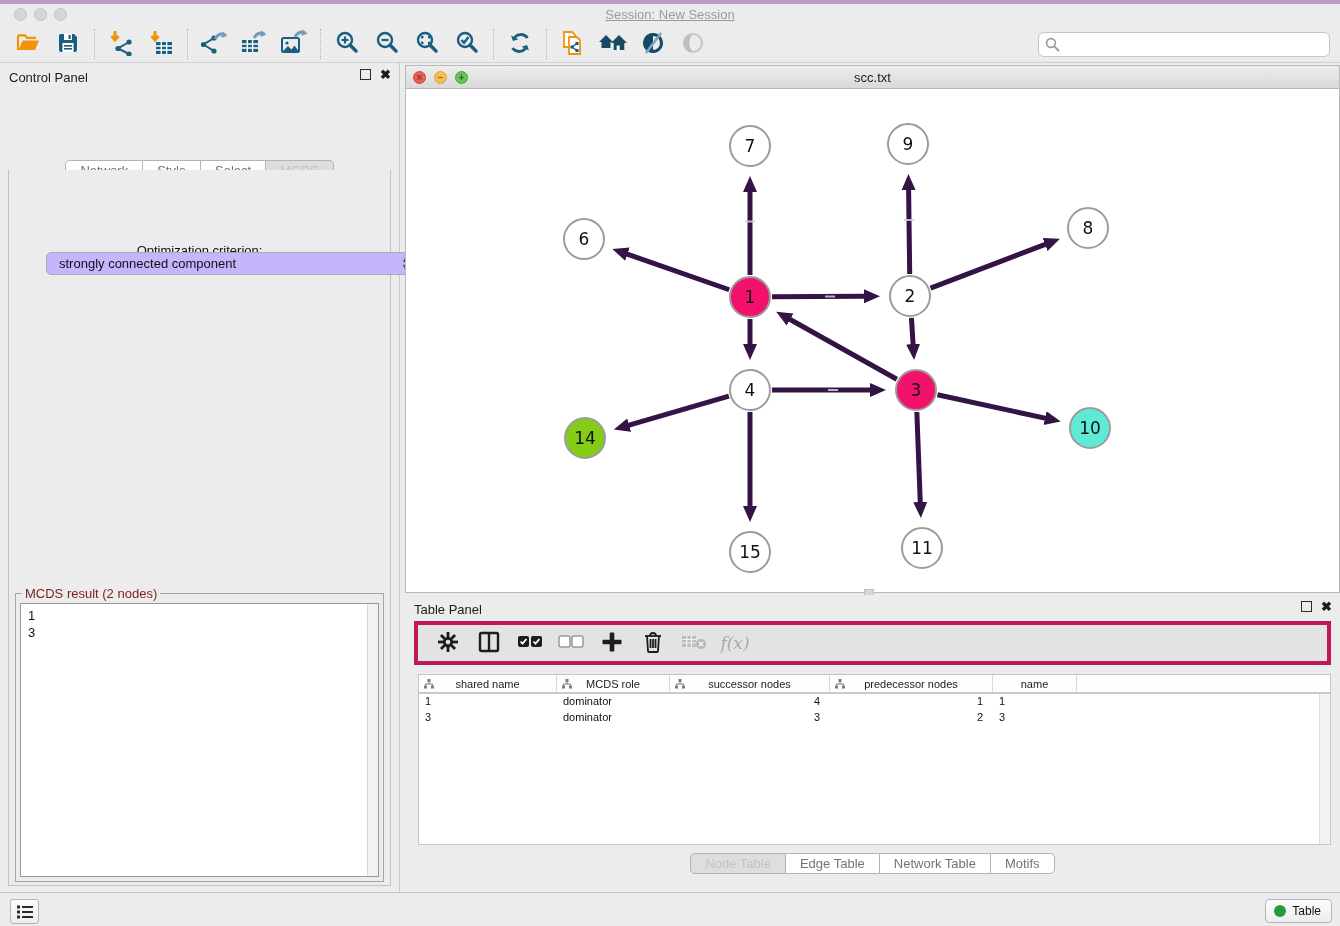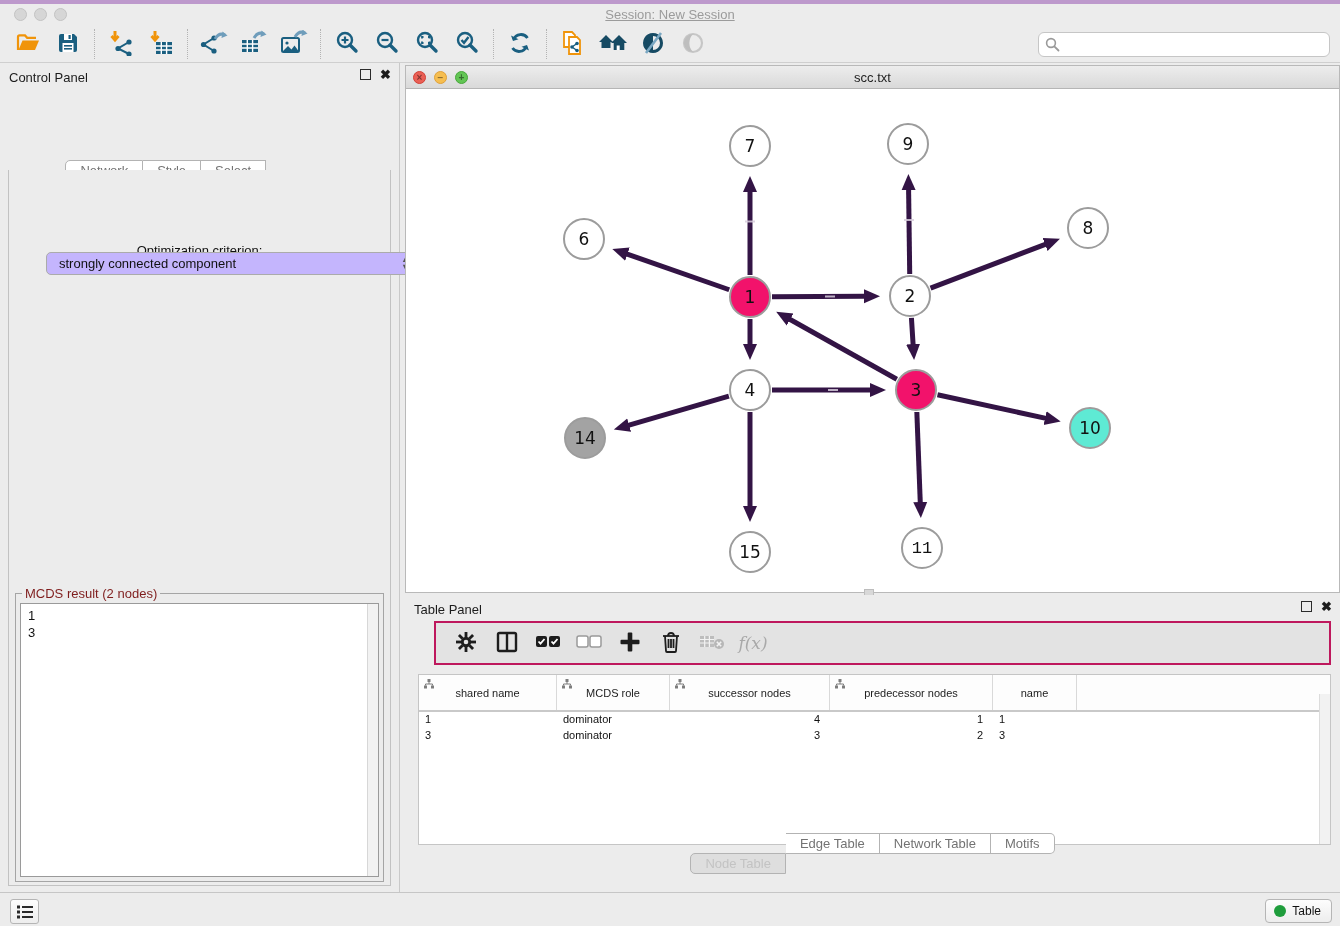--- a/index.html
+++ b/index.html
@@ -26,21 +26,21 @@
   .panel-title { position:absolute; left:9px; top:7px; font-size:13px; color:#1c1c1c; }
   .ph-icons { position:absolute; right:8px; top:6px; display:flex; gap:9px; align-items:center; }
   .float-ic { width:11px; height:11px; border:1.5px solid #2b2b2b; background:transparent; display:inline-block; }
   .close-ic { font-size:13px; font-weight:bold; color:#1c1c1c; line-height:11px; }
 
   .seg-row { position:absolute; left:0; width:100%; display:flex; justify-content:center; }
   .cp-tabs { top:97px; }
   .seg { height:21px; padding:0 14px; font-size:13px; color:#737373; background:#fff; border:1px solid #b3b3b3; border-left:none; display:flex; align-items:center; }
   .seg:first-child { border-left:1px solid #b3b3b3; border-radius:5px 0 0 5px; }
   .seg:last-child { border-radius:0 5px 5px 0; }
-  .seg.selected { background:#dedede; color:#c3c3c3;margin-top:20px; }
+  .seg.selected { background:#dedede; color:#c3c3c3; }
   .cp-content { position:absolute; left:8px; right:8px; top:107px; bottom:6px; border:1px solid #c2c2c2; border-top:none; background:#ececec; }
 
   .opt-label { position:absolute; left:0; right:0; top:73px; text-align:center; font-size:13px; color:#111; }
   .mac-select { position:absolute; left:37px; top:82px; width:372px; height:23px; background:#c4b5fd; border:1px solid #ababab; border-radius:5px; font-size:13px; display:flex; align-items:center; padding-left:12px; color:#111; }
   .stepper { position:absolute; right:7px; top:2px; display:flex; flex-direction:column; line-height:8px; color:#555; font-size:9px; }
   .btn-row { position:absolute; left:0; right:0; top:124px; display:flex; justify-content:center; gap:15px; }
   .mac-btn { height:22px; padding:0 18px; background:#fff; border:1px solid #b9b9b9; border-radius:4px; font-size:13px; color:#111; font-family:"Liberation Sans",sans-serif; }
 
   .mcds-box { position:absolute; left:6px; right:6px; top:423px; bottom:3px; border:1px solid #a5a5a5; }
   .mcds-legend { position:absolute; left:6px; top:-8px; background:#ececec; padding:0 3px; font-size:13px; color:#7f1d1d; }
@@ -55,25 +55,25 @@
   .nt-light { position:absolute; top:5px; width:13px; height:13px; border-radius:50%; font-size:10px; font-weight:bold; color:rgba(0,0,0,.45); text-align:center; line-height:12px; }
   .nt-red { left:7px; background:#ea5f55; border:1px solid #d14136; }
   .nt-yellow { left:28px; background:#f6be50; border:1px solid #dfa13a; }
   .nt-green { left:49px; background:#62c554; border:1px solid #47a73a; }
   .net-canvas { position:absolute; left:0; top:23px; width:933px; height:503px; background:#fff; }
   .gnode { position:absolute; width:42px; height:42px; border-radius:50%; border:2px solid #9c9c9c; display:flex; align-items:center; justify-content:center; font-family:"DejaVu Sans",sans-serif; font-size:17px; color:#111; }
   .net-splitter { position:absolute; left:458px; bottom:-4px; width:10px; height:7px; background:#d8d8d8; border:1px solid #bdbdbd; }
 
   
   .table-panel { position:absolute; left:405px; top:595px; width:935px; height:295px; background:#ececec; }
-  .tp-toolbar { position:absolute; left:9px; right:9px; top:26px; height:44px; background:#e3e3e3; border:2px solid #be185d; display:flex; align-items:center; padding-left:18px; gap:17px;margin-left:20px; }
+  .tp-toolbar { position:absolute; left:9px; right:9px; top:26px; height:44px; background:#e3e3e3; border:4px solid #be185d; display:flex; align-items:center; padding-left:18px; gap:17px; }
   .tp-ic { display:flex; align-items:center; justify-content:center; width:24px; height:24px; background:none; border:none; }
   .fx-text { font-family:"DejaVu Serif",serif; font-style:italic; font-size:17px; color:#a9a9a9; }
   .tp-table { position:absolute; left:13px; right:9px; top:79px; bottom:45px; background:#fff; border:1px solid #c5c5c5; overflow:hidden; }
-  .th-row { display:flex; height:37px; border-bottom:2px solid #c9c9c9; background:#fdfdfd; }
+  .th-row { display:flex; height:19px; border-bottom:2px solid #c9c9c9; background:#fdfdfd; }
   .th-cell { position:relative; border-right:1px solid #d9d9d9; font-size:11px; color:#1c1c1c; display:flex; align-items:center; justify-content:center; }
   .th-tree { position:absolute; left:5px; top:4px; }
   .td-row { display:flex; height:16px; font-size:11px; color:#111; }
   .td-cell { padding:1px 6px 0 6px; }
   .td-cell.r { text-align:right; padding-right:10px; }
   .tp-scroll { position:absolute; right:0; top:19px; bottom:0; width:11px; background:#f2f2f2; border-left:1px solid #dcdcdc; }
   .tp-tabs { bottom:16px; }
 
   
   .status-bar { position:absolute; left:0; top:892px; width:1340px; height:34px; background:#ececec; border-top:1px solid #c6c6c6; }
@@ -319,24 +319,24 @@
         <line x1="510.8348413022845" y1="322.9841542934906" x2="514.2923700635091" y2="414.03241167240566" stroke="#331445" stroke-width="5" marker-end="url(#arrow)"></line>
       </svg>
       <div class="gnode" style="left: 323px; top: 36px; background: rgb(255, 255, 255);">7</div>
       <div class="gnode" style="left: 481px; top: 34px; background: rgb(255, 255, 255);">9</div>
       <div class="gnode" style="left: 157px; top: 129px; background: rgb(255, 255, 255);">6</div>
       <div class="gnode" style="left: 661px; top: 118px; background: rgb(255, 255, 255);">8</div>
       <div class="gnode" style="left: 323px; top: 187px; background: rgb(242, 18, 107);">1</div>
       <div class="gnode" style="left: 483px; top: 186px; background: rgb(255, 255, 255);">2</div>
       <div class="gnode" style="left: 323px; top: 280px; background: rgb(255, 255, 255);">4</div>
       <div class="gnode" style="left: 489px; top: 280px; background: rgb(242, 18, 107);">3</div>
-      <div class="gnode" style="left: 158px; top: 328px; background: #a3a3a3;">14</div>
+      <div class="gnode" style="left: 158px; top: 328px; background: #84cc16;">14</div>
       <div class="gnode" style="left: 663px; top: 318px; background: #5eead4;">10</div>
       <div class="gnode" style="left: 323px; top: 442px; background: rgb(255, 255, 255);">15</div>
-      <div class="gnode" style="left: 495px; top: 438px; background: rgb(255, 255, 255); font-family: Liberation Mono, monospace;">11</div>
+      <div class="gnode" style="left: 495px; top: 438px; background: rgb(255, 255, 255);">11</div>
     </div>
   <div class="net-splitter"></div>
 </div>
 
 <div class="table-panel">
   <div class="panel-header">
     <span class="panel-title">Table Panel</span>
     <span class="ph-icons">
       <span class="float-ic"></span>
       <span class="close-ic">✖</span>

